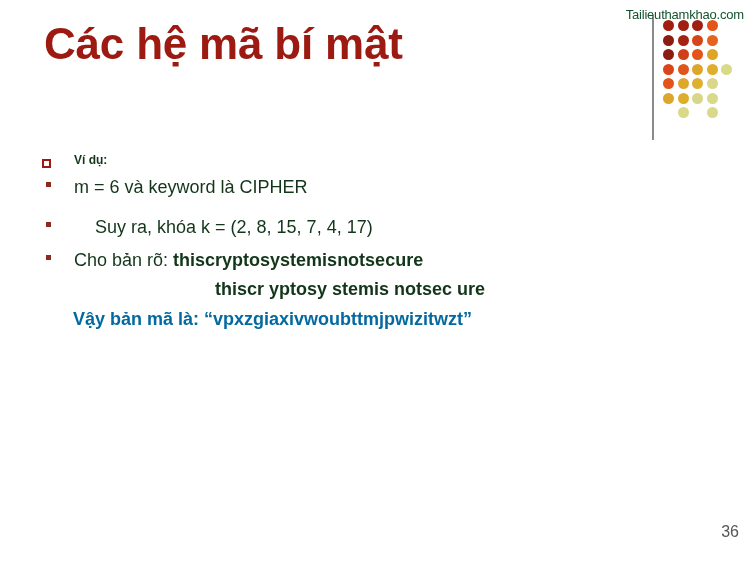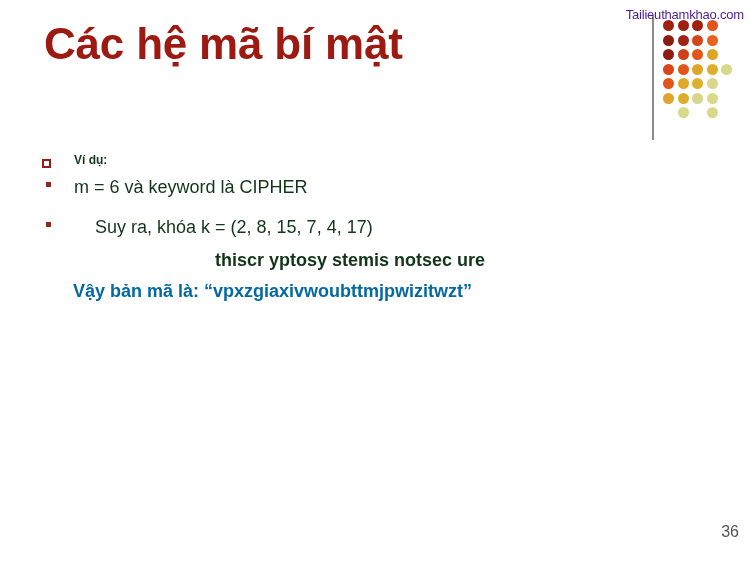--- a/index.html
+++ b/index.html
@@ -20,21 +20,21 @@
     background: #ffffff;
   }
 
   
   .watermark {
     position: absolute;
     top: 7px;
     right: 6px;
     font-family: "Liberation Sans", sans-serif;
     font-size: 13px;
-    color: #4c1d95;
+    color: #14532d;
     letter-spacing: -0.2px;
     white-space: nowrap;
     z-index: 5;
   }
 
   
   .deco {
     position: absolute;
     top: 14px;
     left: 648px;
@@ -221,20 +221,26 @@
       <div class="line-text">m = 6 và keyword là CIPHER</div>
     </div>
 
     <div class="line suy-line">
       <div class="bullet-col">
         <span class="bullet-square"></span>
       </div>
       <div class="line-text">Suy ra, khóa k = (2, 8, 15, 7, 4, 17)</div>
     </div>
 
+    <div class="line cho-line">
+      <div class="bullet-col">
+        <span class="bullet-square"></span>
+      </div>
+      <div class="line-text"><span>Cho bản rõ: </span><b>thiscryptosystemisnotsecure</b></div>
+    </div>
 
     <div class="indent-line">thiscr yptosy stemis notsec ure</div>
 
     <div class="final-line">Vậy bản mã là: “vpxzgiaxivwoubttmjpwizitwzt”</div>
 
   </div>
 
   <div class="page-number">36</div>
 
 </div>

